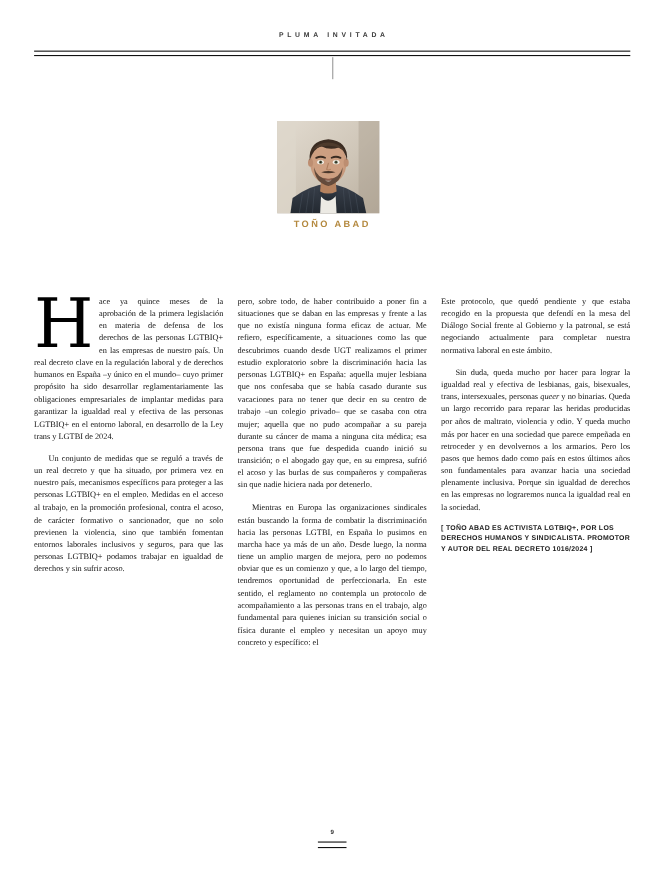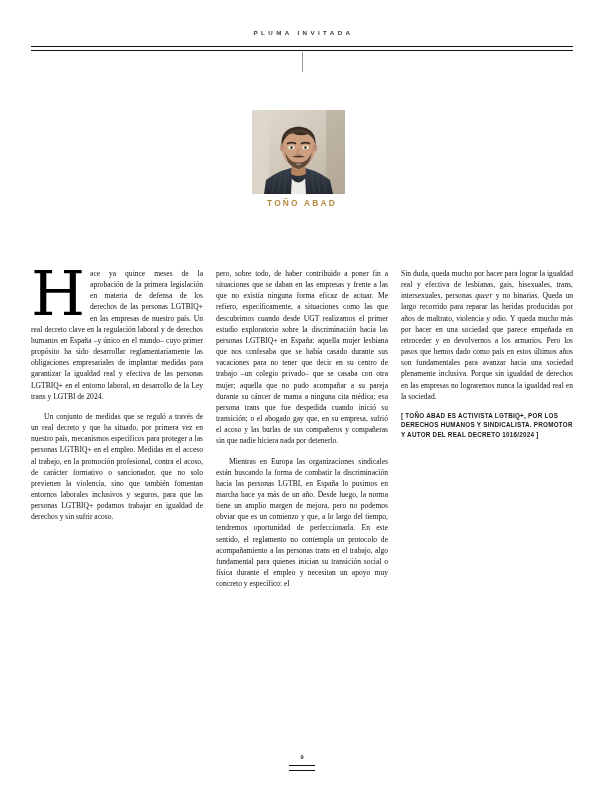--- a/index.html
+++ b/index.html
@@ -262,20 +262,21 @@
       <p><span class="dropcap">H</span><span>ace ya quince meses de la aprobación de la primera legislación en materia de defensa de los derechos de las personas LGTBIQ+ en las empresas de nuestro país. Un real decreto clave en la regulación laboral y de derechos humanos en España –y único en el mundo– cuyo primer propósito ha sido desarrollar reglamentariamente las obligaciones empresariales de implantar medidas para garantizar la igualdad real y efectiva de las personas LGTBIQ+ en el entorno laboral, en desarrollo de la Ley trans y LGTBI de 2024.</span></p>
       <p>Un conjunto de medidas que se reguló a través de un real decreto y que ha situado, por primera vez en nuestro país, mecanismos específicos para proteger a las personas LGTBIQ+ en el empleo. Medidas en el acceso al trabajo, en la promoción profesional, contra el acoso, de carácter formativo o sancionador, que no solo previenen la violencia, sino que también fomentan entornos laborales inclusivos y seguros, para que las personas LGTBIQ+ podamos trabajar en igualdad de derechos y sin sufrir acoso.</p>
     </div>
 
     <div class="col">
       <p>pero, sobre todo, de haber contribuido a poner fin a situaciones que se daban en las empresas y frente a las que no existía ninguna forma eficaz de actuar. Me refiero, específicamente, a situaciones como las que descubrimos cuando desde UGT realizamos el primer estudio exploratorio sobre la discriminación hacia las personas LGTBIQ+ en España: aquella mujer lesbiana que nos confesaba que se había casado durante sus vacaciones para no tener que decir en su centro de trabajo –un colegio privado– que se casaba con otra mujer; aquella que no pudo acompañar a su pareja durante su cáncer de mama a ninguna cita médica; esa persona trans que fue despedida cuando inició su transición; o el abogado gay que, en su empresa, sufrió el acoso y las burlas de sus compañeros y compañeras sin que nadie hiciera nada por detenerlo.</p>
       <p>Mientras en Europa las organizaciones sindicales están buscando la forma de combatir la discriminación hacia las personas LGTBI, en España lo pusimos en marcha hace ya más de un año. Desde luego, la norma tiene un amplio margen de mejora, pero no podemos obviar que es un comienzo y que, a lo largo del tiempo, tendremos oportunidad de perfeccionarla. En este sentido, el reglamento no contempla un protocolo de acompañamiento a las personas trans en el trabajo, algo fundamental para quienes inician su transición social o física durante el empleo y necesitan un apoyo muy concreto y específico: el</p>
     </div>
 
     <div class="col">
+      <p>Este protocolo, que quedó pendiente y que estaba recogido en la propuesta que defendí en la mesa del Diálogo Social frente al Gobierno y la patronal, se está negociando actualmente para completar nuestra normativa laboral en este ámbito.</p>
       <p>Sin duda, queda mucho por hacer para lograr la igualdad real y efectiva de lesbianas, gais, bisexuales, trans, intersexuales, personas <em>queer</em> y no binarias. Queda un largo recorrido para reparar las heridas producidas por años de maltrato, violencia y odio. Y queda mucho más por hacer en una sociedad que parece empeñada en retroceder y en devolvernos a los armarios. Pero los pasos que hemos dado como país en estos últimos años son fundamentales para avanzar hacia una sociedad plenamente inclusiva. Porque sin igualdad de derechos en las empresas no lograremos nunca la igualdad real en la sociedad.</p>
       <p class="kicker-bio">[ TOÑO ABAD ES ACTIVISTA LGTBIQ+, POR LOS DERECHOS HUMANOS Y SINDICALISTA. PROMOTOR Y AUTOR DEL REAL DECRETO 1016/2024 ]</p>
     </div>
 
   </div>
 
   <div class="footer">
     <div class="folio">9</div>
     <div class="footer-rule"></div>
   </div>

